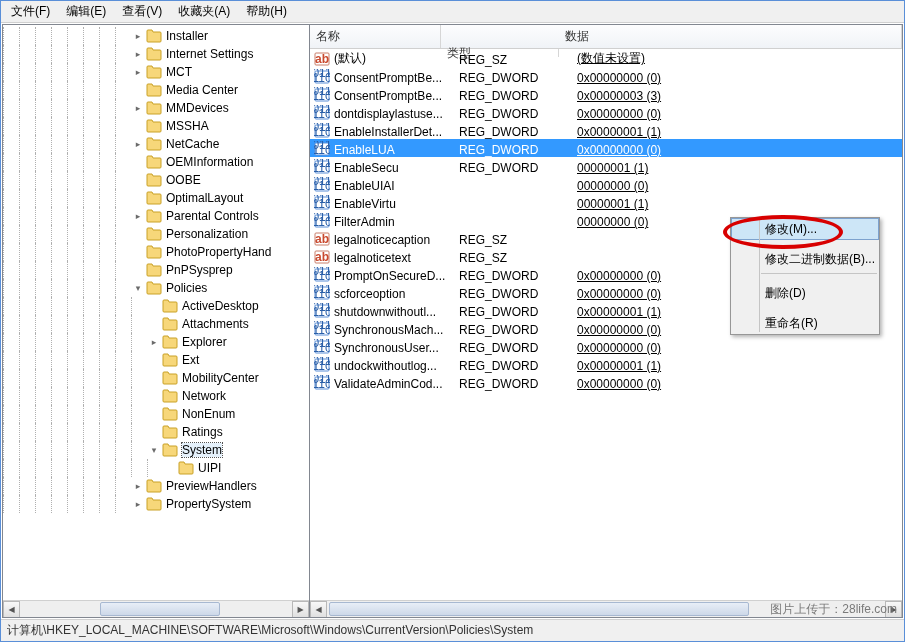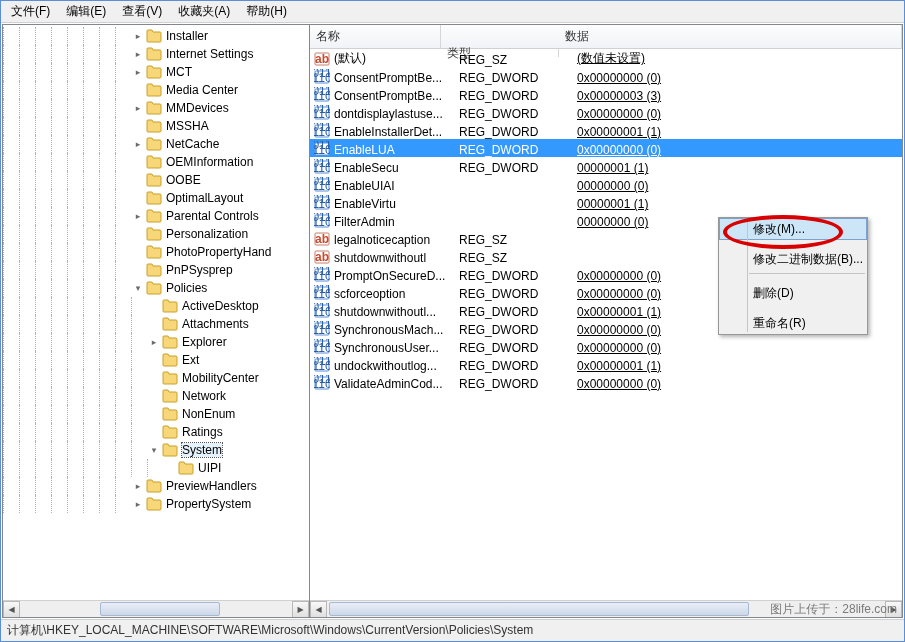--- a/index.html
+++ b/index.html
@@ -31,21 +31,21 @@
     .col-data { flex: 1; }
     .list-body { flex: 1; overflow: hidden; }
     .row { display: flex; height: 18px; align-items: flex-end; padding-left: 4px; }
     .row.selected { background: #3399ff; color: #fff; }
     .val-icon { width: 16px; height: 16px; margin-right: 4px; flex-shrink: 0; }
     .cell-name { width: 125px; overflow: hidden; text-overflow: ellipsis; white-space: nowrap; padding-right: 8px; }
     .cell-type { width: 118px; overflow: hidden; white-space: nowrap; }
     .cell-data { flex: 1; overflow: hidden; white-space: nowrap; text-decoration: underline; }
     .list-hscroll { height: 17px; border-top: 1px solid #d0d0d0; background: #f0f0f0; }
     .statusbar { height: 22px; border-top: 1px solid #d0d0d0; display: flex; align-items: center; padding: 0 6px; background: #f0f0f0; color: #333; }
-    .context-menu { position: absolute; left: 408px; top: 192px; width: 150px; background: #f0f0f0; border: 1px solid #979797; box-shadow: 2px 2px 4px rgba(0,0,0,.3); z-index: 10; }
+    .context-menu { position: absolute; left: 420px; top: 192px; width: 150px; background: #f0f0f0; border: 1px solid #979797; box-shadow: 2px 2px 4px rgba(0,0,0,.3); z-index: 10; }
     .ctx-gutter { position: absolute; left: 28px; top: 2px; bottom: 2px; width: 1px; background: #c5c5c5; }
     .ctx-item { height: 22px; display: flex; align-items: center; padding-left: 34px; cursor: default; margin-top: 8px; }
     .ctx-item.highlight { background: #cde6f7; border: 1px solid #7da2ce; margin: 0; padding-left: 33px; height: 22px; }
     .ctx-sep { height: 1px; background: #c5c5c5; margin: 3px 2px 3px 30px; }
     .red-circle { position: absolute; left: 413px; top: 190px; width: 120px; height: 34px; border: 4px solid #d80000; border-radius: 50%; z-index: 20; pointer-events: none; }
     .watermark { position: absolute; right: 8px; bottom: 24px; font-size: 12px; color: #7a7a7a; z-index: 5; }
     .hscrollbar { display: flex; align-items: center; height: 17px; }
     .sb-btn { width: 17px; height: 17px; background: linear-gradient(#f8f8f8,#e0e0e0); border: 1px solid #b8b8b8; display:flex; align-items:center; justify-content:center; font-size:8px; color:#555;}
     .sb-track { flex:1; height:17px; background: #efefef; position: relative; }
     .sb-thumb { position:absolute; top:1px; height:14px; background: linear-gradient(#e8eef7,#cdd8e8); border:1px solid #a7b8d1; border-radius:2px; }
@@ -608,21 +608,21 @@
             </svg>
             <span class="cell-name">legalnoticecaption</span>
             <span class="cell-type">REG_SZ</span>
             <span class="cell-data"></span>
           </div>
           <div class="row">
             <svg class="val-icon" viewBox="0 0 16 16">
               <rect x="1" y="2" width="14" height="12" rx="1" fill="#fff" stroke="#c97f6b"></rect>
               <text x="8" y="12" text-anchor="middle" font-size="8" fill="#c94a2f" font-weight="bold">ab</text>
             </svg>
-            <span class="cell-name">shutdownwithoutl</span>
+            <span class="cell-name">legalnoticetext</span>
             <span class="cell-type">REG_SZ</span>
             <span class="cell-data"></span>
           </div>
           <div class="row">
             <svg class="val-icon" viewBox="0 0 16 16">
               <rect x="1" y="2" width="14" height="12" rx="1" fill="#fff" stroke="#5a8fd8"></rect>
               <text x="8" y="8" text-anchor="middle" font-size="5" fill="#2a5fa8">011</text>
               <text x="8" y="13" text-anchor="middle" font-size="5" fill="#2a5fa8">110</text>
             </svg>
             <span class="cell-name">PromptOnSecureD...</span>

